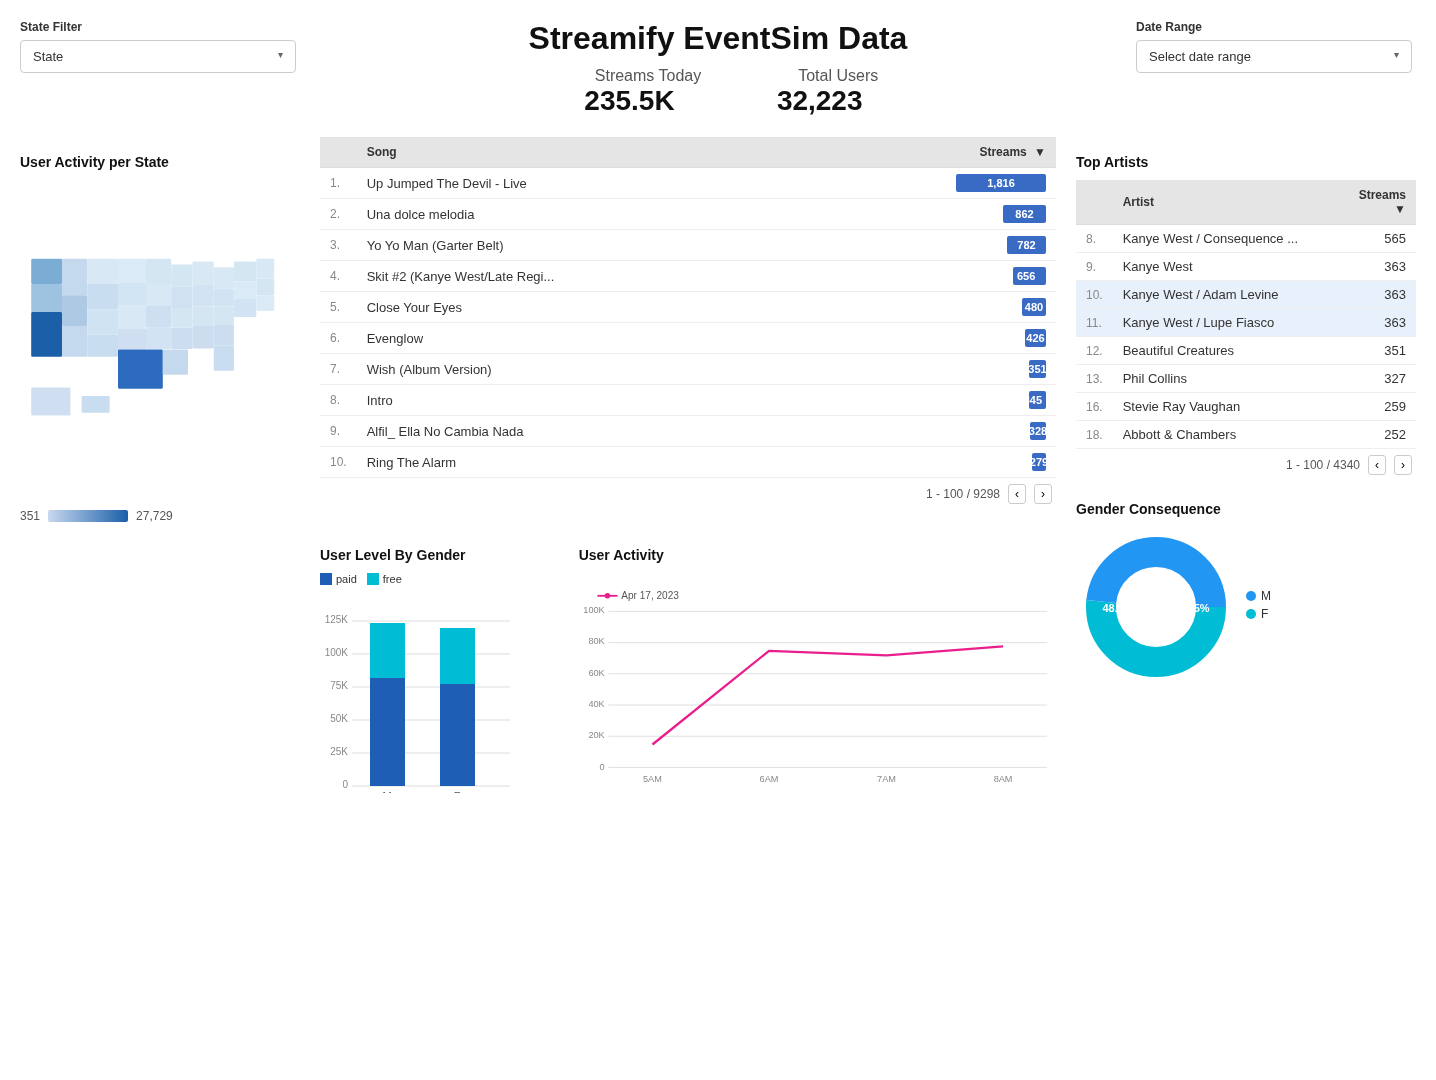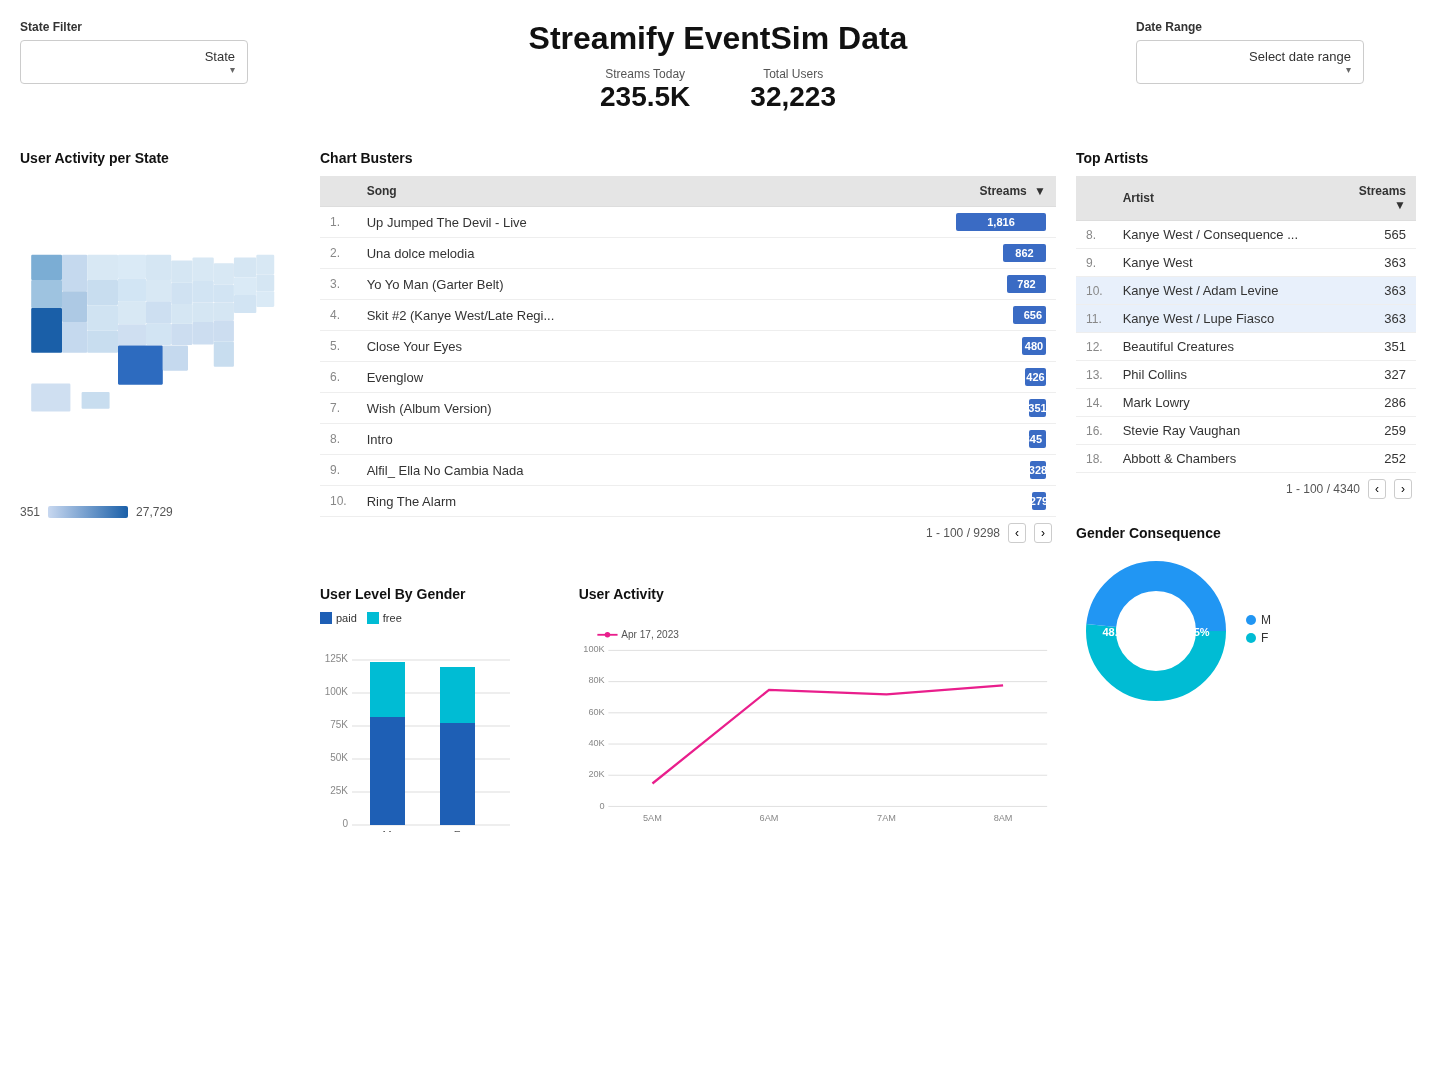--- a/index.html
+++ b/index.html
@@ -4,25 +4,25 @@
   <style>
     * { box-sizing: border-box; margin: 0; padding: 0; }
     body { font-family: 'Arial', sans-serif; background: #fff; color: #333; font-size: 13px; }
     .page { width: 1436px; min-height: 1080px; padding: 20px; }
 
     
     .header { display: flex; align-items: flex-start; justify-content: space-between; margin-bottom: 20px; gap: 48px; }
     .header-center { text-align: center; flex: 1; }
     .header-title { font-size: 32px; font-weight: bold; color: #111; margin-bottom: 10px; }
     .metrics { display: flex; gap: 60px; justify-content: center; }
-    .metric-label { font-size: 12px; color: #555; }
+    .metric-label { font-size: 16px; color: #555; margin-left: 37px; }
     .metric-value { font-size: 28px; font-weight: bold; color: #111; }
     .filter-box { width: 280px; }
     .filter-label { font-size: 12px; font-weight: bold; color: #333; margin-bottom: 6px; }
-    .select-box { border: 1px solid #ccc; border-radius: 4px; padding: 8px 12px; font-size: 13px; color: #333; display: flex; justify-content: space-between; align-items: flex-end; cursor: pointer; background: #fff; width: 228px; flex-direction: column; }
+    .select-box { border: 1px solid #ccc; border-radius: 4px; padding: 8px 12px; font-size: 13px; color: #333; display: flex; justify-content: space-between; align-items: flex-start; cursor: pointer; background: #fff; width: 276px; }
     .select-box .arrow { color: #666; font-size: 10px; }
 
     
     .main-content { display: flex; gap: 20px; }
     .left-panel { width: 280px; flex-shrink: 0; }
     .center-panel { flex: 1; min-width: 0; }
     .right-panel { width: 340px; flex-shrink: 0; }
 
     
     .section-title { font-size: 14px; font-weight: bold; color: #111; margin-bottom: 10px; margin-top: 17px; }
@@ -170,21 +170,20 @@
         <div class="map-legend">
           <span>351</span>
           <div class="legend-bar"></div>
           <span>27,729</span>
         </div>
       </div>
     </div>
 
     <div class="center-panel">
       <div class="table-section">
-        <div class="section-title">Chart Busters</div>
         <table class="data-table">
           <thead>
             <tr>
               <th style="width:30px"></th>
               <th style="cursor:pointer">Song</th>
               <th style="text-align:right; width:120px">Streams <span class="sort-arrow">▼</span></th>
             </tr>
           </thead>
           <tbody id="chart-busters-tbody">
           <tr>
@@ -218,21 +217,21 @@
             <span class="bar-value" style="font-size:11px; color:#fff; white-space:nowrap; padding:2px 4px;">782</span>
           </div>
         </div>
       </td>
     </tr>
               <tr>
       <td class="table-number">4.</td>
       <td>Skit #2 (Kanye West/Late Regi...</td>
       <td>
         <div class="bar-cell">
-          <div class="bar-bg" style="width:33px; background:#3a6bc4; display:flex; align-items:center; justify-content:flex-end;">
+          <div class="bar-bg" style="width:33px; background:#3a6bc4; display:flex; align-items:center; justify-content:flex-start;">
             <span class="bar-value" style="font-size:11px; color:#fff; white-space:nowrap; padding:2px 4px;">656</span>
           </div>
         </div>
       </td>
     </tr>
               <tr>
       <td class="table-number">5.</td>
       <td>Close Your Eyes</td>
       <td>
         <div class="bar-cell">
@@ -417,25 +416,20 @@
       <td class="table-number">12.</td>
       <td>Beautiful Creatures</td>
       <td style="text-align:right">351</td>
     </tr>
               <tr style="">
       <td class="table-number">13.</td>
       <td>Phil Collins</td>
       <td style="text-align:right">327</td>
     </tr>
               <tr style="">
-      <td class="table-number">14.</td>
-      <td>Mark Lowry</td>
-      <td style="text-align:right">286</td>
-    </tr>
-              <tr style="">
       <td class="table-number">16.</td>
       <td>Stevie Ray Vaughan</td>
       <td style="text-align:right">259</td>
     </tr>
               <tr style="">
       <td class="table-number">18.</td>
       <td>Abbott &amp; Chambers</td>
       <td style="text-align:right">252</td>
     </tr>
             </tbody>

